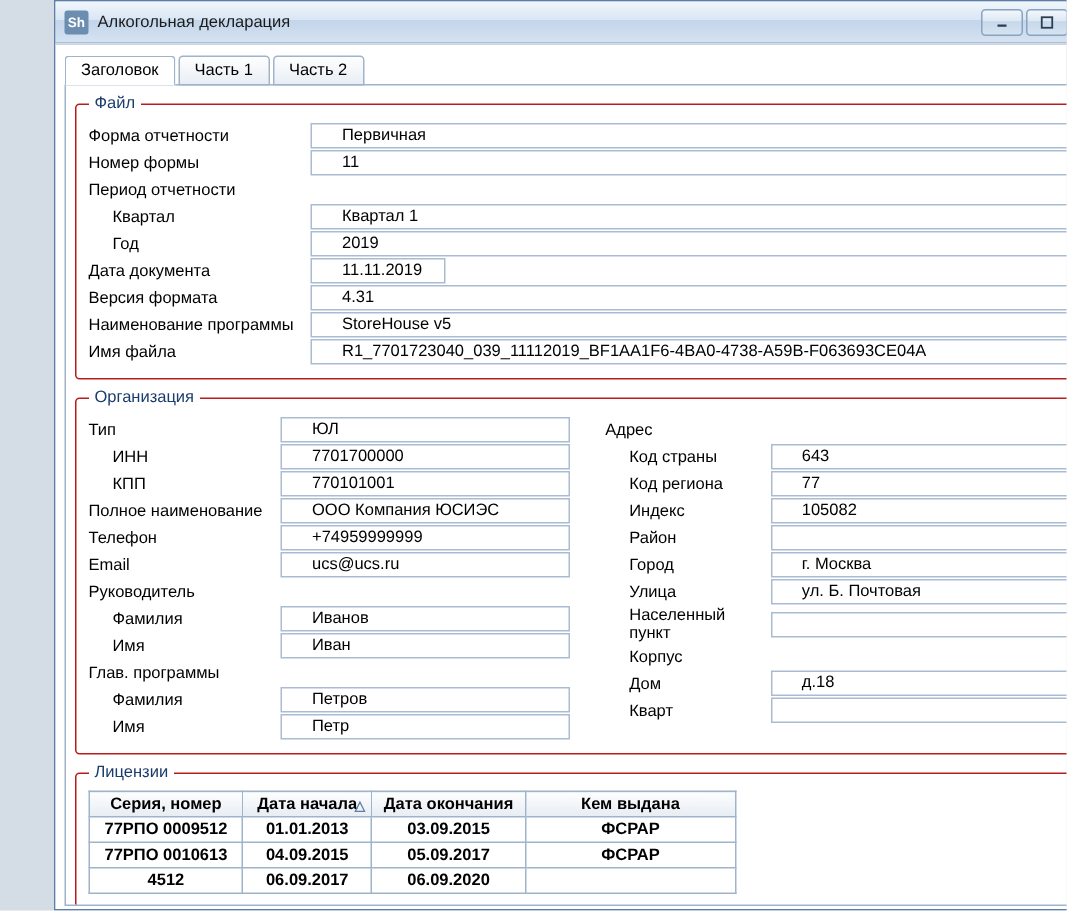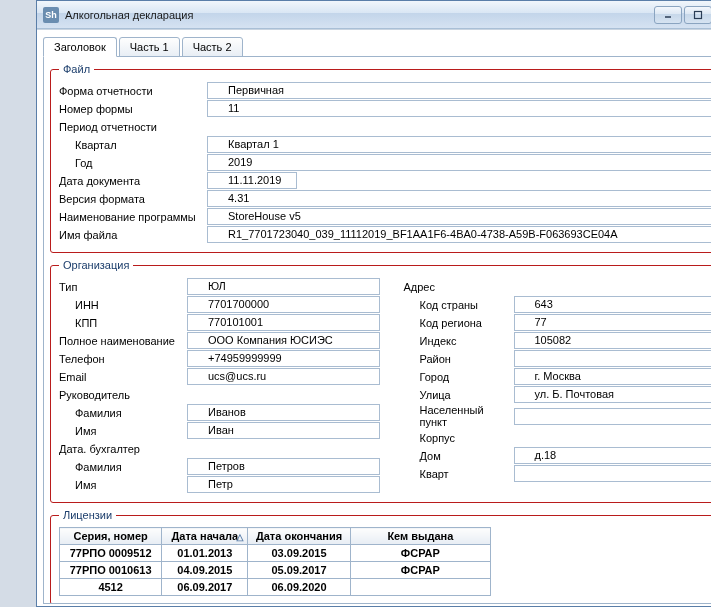--- a/index.html
+++ b/index.html
@@ -249,21 +249,21 @@
               </div>
             <div class="row">
                 <div class="lbl indent">Фамилия</div>
                 <div class="val">Иванов</div>
               </div>
             <div class="row">
                 <div class="lbl indent">Имя</div>
                 <div class="val">Иван</div>
               </div>
             <div class="row">
-                <div class="lbl">Дата. бухгалтер</div>
+                <div class="lbl">Глав. программы</div>
               </div>
             <div class="row">
                 <div class="lbl indent">Фамилия</div>
                 <div class="val">Петров</div>
               </div>
             <div class="row">
                 <div class="lbl indent">Имя</div>
                 <div class="val">Петр</div>
               </div>
           </div>

